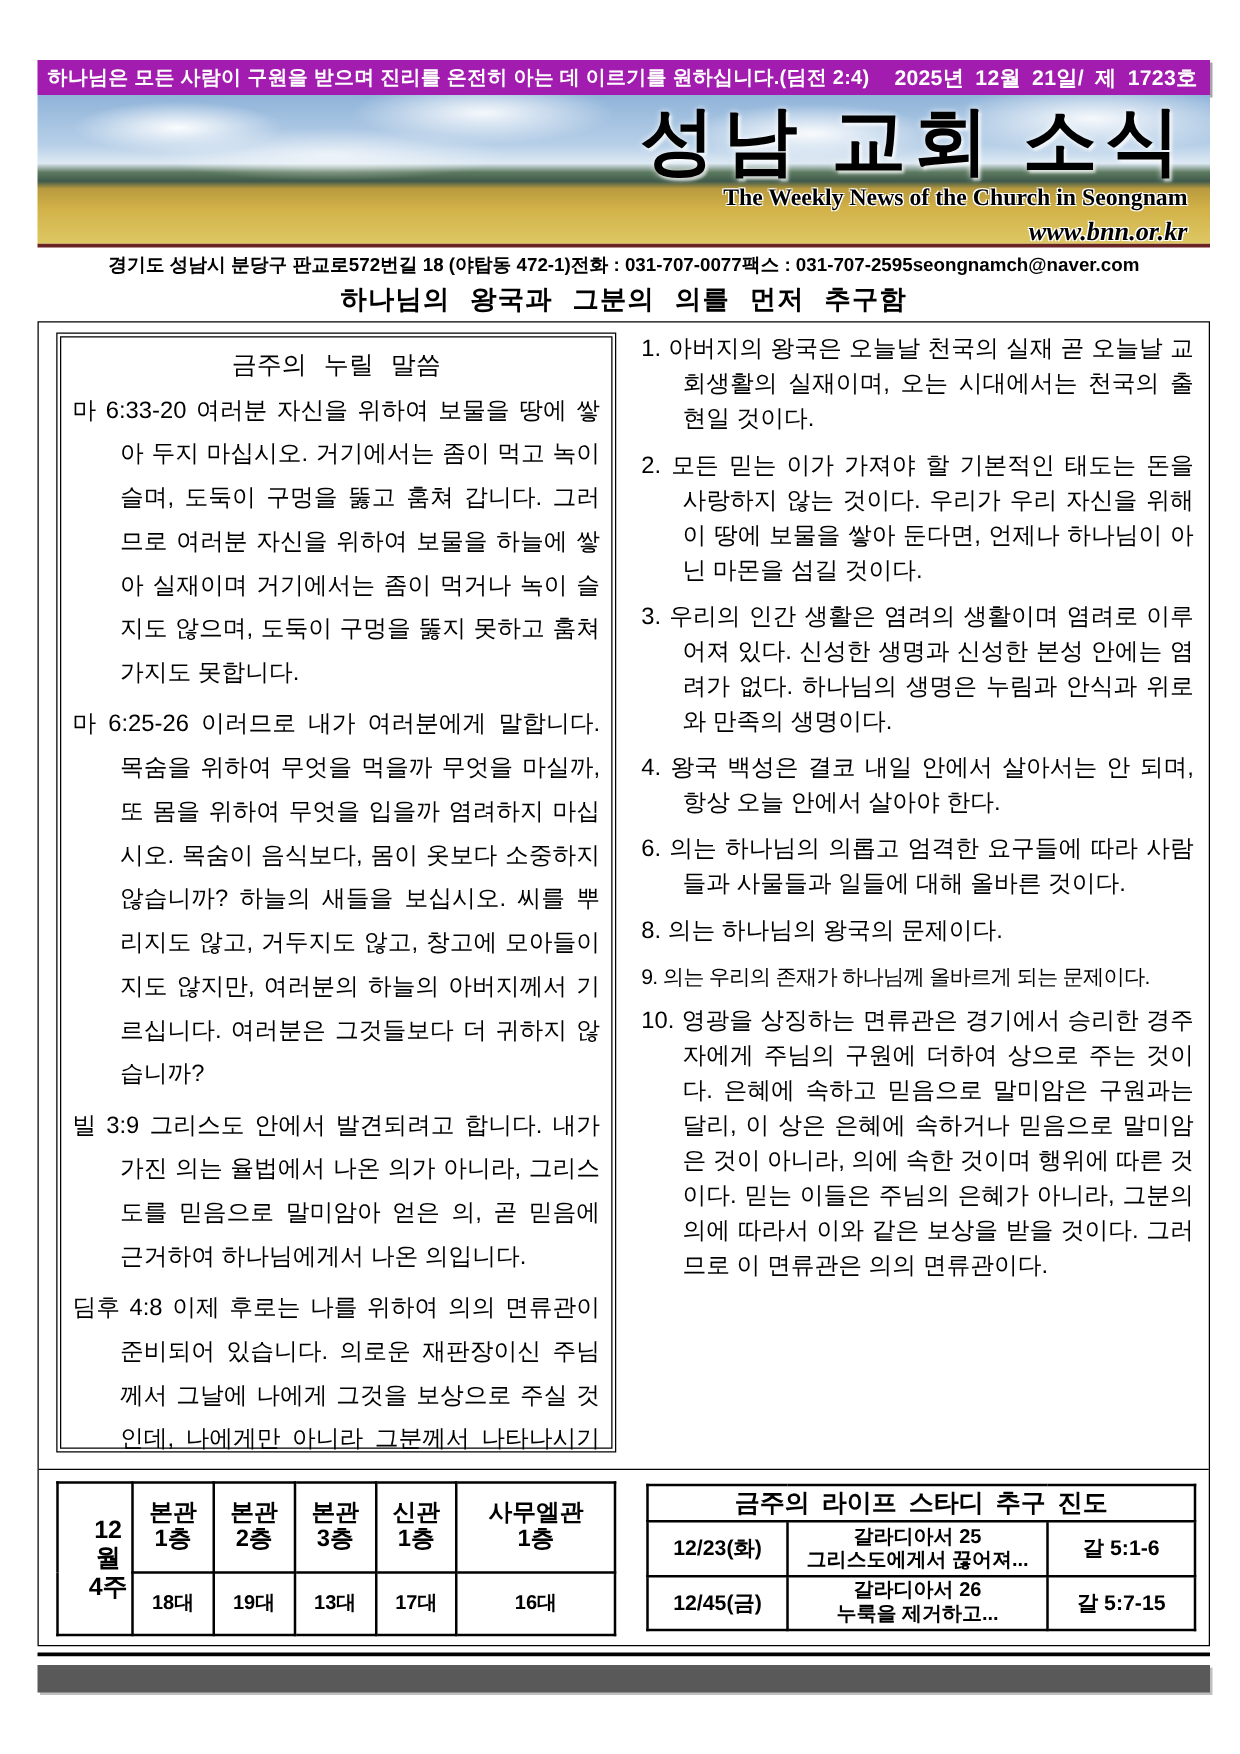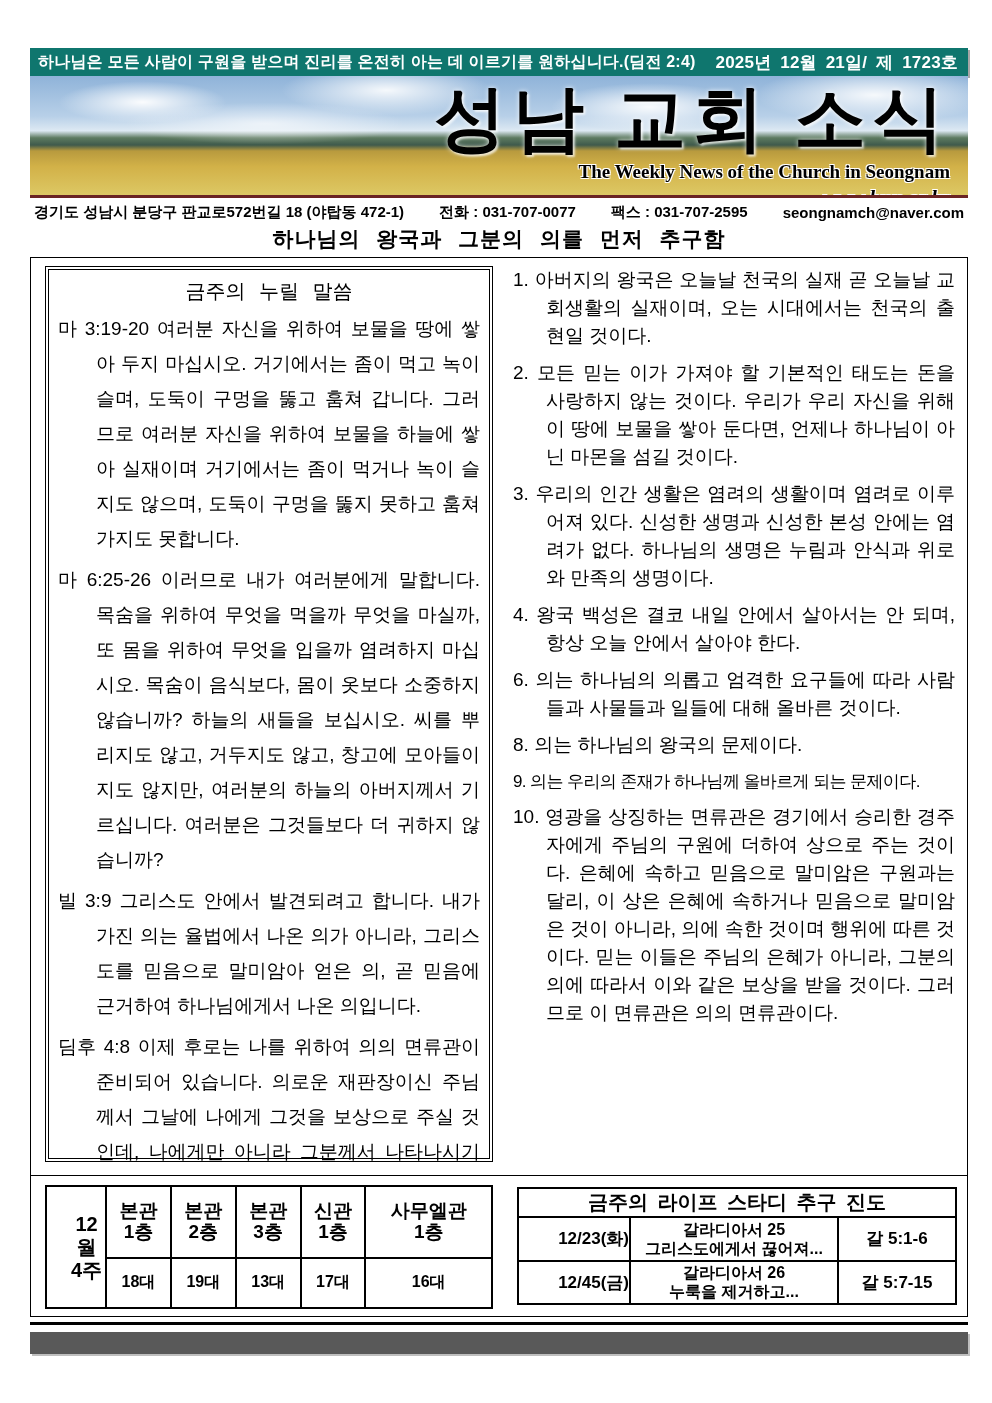--- a/index.html
+++ b/index.html
@@ -7,21 +7,21 @@
   body {
     width:992px; height:1403px;
     font-family:"Liberation Sans","DejaVu Sans",sans-serif;
     color:#000;
     position:relative;
   }
   .page { position:absolute; left:30px; top:48px; width:938px; }
 
   
   .topbar {
-    background:#0f766e; color:#fff;
+    background:#a21caf; color:#fff;
     height:28px; display:flex; align-items:center;
     justify-content:space-between;
     padding:0 10px 0 8px;
     font-weight:bold; font-size:16px; letter-spacing:0.2px;
     box-shadow:2px 2px 0 rgba(0,0,0,.35);
   }
   .topbar .right { font-size:17px; word-spacing:4px; }
 
   
   .masthead {
@@ -34,41 +34,41 @@
       radial-gradient(ellipse 170px 40px at 90% 16%, rgba(255,255,255,.9), rgba(255,255,255,0) 70%),
       radial-gradient(ellipse 200px 30px at 25% 40%, rgba(255,255,255,.65), rgba(255,255,255,0) 70%),
       linear-gradient(to bottom,
         #8fb3d9 0%, #b8d0e8 34%, #dde9f3 46%,
         #5d7a60 52%, #3f5a4c 58%,
         #b89a3e 63%, #d2b148 76%, #ddc864 100%);
   }
   .mast-text { position:absolute; right:18px; top:4px; text-align:right; }
   .mast-title {
     font-family:"Liberation Serif","DejaVu Serif",serif;
-    font-size:72px; font-weight:bold; letter-spacing:6px; line-height:1.1;
+    font-size:60px; font-weight:bold; letter-spacing:6px; line-height:1.1;
     color:#000;
     text-shadow:0 0 5px rgba(255,255,255,.85), 2px 2px 2px rgba(255,255,255,.6);
     white-space:nowrap;
   }
   .mast-sub {
     font-family:"Liberation Serif","DejaVu Serif",serif;
     font-size:19px; font-weight:bold; margin-top:2px; color:#000;
     text-shadow:1px 1px 0 #fff,-1px -1px 0 #fff,1px -1px 0 #fff,-1px 1px 0 #fff;
     white-space:nowrap;
   }
   .mast-site {
     font-family:"Liberation Serif","DejaVu Serif",serif;
     font-size:21px; font-weight:bold; font-style:italic; margin-top:3px; color:#000;
     text-shadow:1px 1px 0 #fff,-1px -1px 0 #fff,1px -1px 0 #fff,-1px 1px 0 #fff;
     white-space:nowrap;
   }
 
   
   .contact {
-    display:flex; justify-content:space-between; align-items:center;
+    display:flex; justify-content:center; align-items:center;
     font-weight:bold; font-size:15px; margin-top:5px; padding:0 4px;
     white-space:nowrap;
   }
   .headline {
     text-align:center; font-weight:bold; font-size:21px;
     word-spacing:9px; letter-spacing:1px; margin-top:3px;
   }
 
   
   .main-frame {
@@ -107,21 +107,21 @@
     font-weight:bold;
   }
   .rooms .period { width:60px; font-size:20px; line-height:1.15;padding-left:21px; }
   .rooms .roomhead { font-size:19px; line-height:1.1; height:68px; }
   .rooms .count { font-size:16px; height:48px; }
 
   .study-wrap { flex:1; padding-left:24px; }
   .study { width:100%; height:118px; margin-top:2px; }
   .study td { border:2px solid #000; font-weight:bold; vertical-align:middle; }
   .study .stitle { text-align:center; font-size:20px; word-spacing:4px; height:20px; }
-  .study .sdate { width:112px; text-align:right; font-size:17px; }
+  .study .sdate { width:112px; text-align:center; font-size:17px; }
   .study .stopic { text-align:center; font-size:16px; line-height:1.2; }
   .study .sverse { width:118px; text-align:center; font-size:17px; }
 
   
   .footer-rule { height:3px; background:#000; margin-top:5px; }
   .footer-bar {
     height:22px; background:#595959; margin-top:7px;
     box-shadow:2px 2px 0 rgba(0,0,0,.25);
   }
 </style>
@@ -153,21 +153,21 @@
   <div class="headline">하나님의 왕국과 그분의 의를 먼저 추구함</div>
 
   <div class="main-frame">
     <div class="top-section">
 
       <div class="scripture-col">
         <div class="sbox-outer">
           <div class="sbox-inner">
             <div class="sbox-title">금주의 누릴 말씀</div>
 
-            <p class="verse"><span class="vref">마 3:19-20</span> <span>여러분 자신을 위하여 보물을 땅에 쌓아 두지 마십시오. 거기에서는 좀이 먹고 녹이 슬며, 도둑이 구멍을 뚫고 훔쳐 갑니다. 그러므로 여러분 자신을 위하여 보물을 하늘에 쌓아 실재이며 거기에서는 좀이 먹거나 녹이 슬지도 않으며, 도둑이 구멍을 뚫지 못하고 훔쳐 가지도 못합니다.</span></p>
+            <p class="verse"><span class="vref">마 6:33-20</span> <span>여러분 자신을 위하여 보물을 땅에 쌓아 두지 마십시오. 거기에서는 좀이 먹고 녹이 슬며, 도둑이 구멍을 뚫고 훔쳐 갑니다. 그러므로 여러분 자신을 위하여 보물을 하늘에 쌓아 실재이며 거기에서는 좀이 먹거나 녹이 슬지도 않으며, 도둑이 구멍을 뚫지 못하고 훔쳐 가지도 못합니다.</span></p>
             <p class="verse"><span class="vref">마 6:25-26</span> <span>이러므로 내가 여러분에게 말합니다. 목숨을 위하여 무엇을 먹을까 무엇을 마실까, 또 몸을 위하여 무엇을 입을까 염려하지 마십시오. 목숨이 음식보다, 몸이 옷보다 소중하지 않습니까? 하늘의 새들을 보십시오. 씨를 뿌리지도 않고, 거두지도 않고, 창고에 모아들이지도 않지만, 여러분의 하늘의 아버지께서 기르십니다. 여러분은 그것들보다 더 귀하지 않습니까?</span></p>
             <p class="verse"><span class="vref">빌 3:9</span> <span>그리스도 안에서 발견되려고 합니다. 내가 가진 의는 율법에서 나온 의가 아니라, 그리스도를 믿음으로 말미암아 얻은 의, 곧 믿음에 근거하여 하나님에게서 나온 의입니다.</span></p>
             <p class="verse"><span class="vref">딤후 4:8</span> <span>이제 후로는 나를 위하여 의의 면류관이 준비되어 있습니다. 의로운 재판장이신 주님께서 그날에 나에게 그것을 보상으로 주실 것인데, 나에게만 아니라 그분께서 나타나시기를 사모하는 모든 사람에게 주실 것입니다.</span></p>
           </div>
         </div>
       </div>
 
       <div class="points-col">
         <p class="point"><span>1.</span> <span>아버지의 왕국은 오늘날 천국의 실재 곧 오늘날 교회생활의 실재이며, 오는 시대에서는 천국의 출현일 것이다.</span></p>
         <p class="point"><span>2.</span> <span>모든 믿는 이가 가져야 할 기본적인 태도는 돈을 사랑하지 않는 것이다. 우리가 우리 자신을 위해 이 땅에 보물을 쌓아 둔다면, 언제나 하나님이 아닌 마몬을 섬길 것이다.</span></p>

